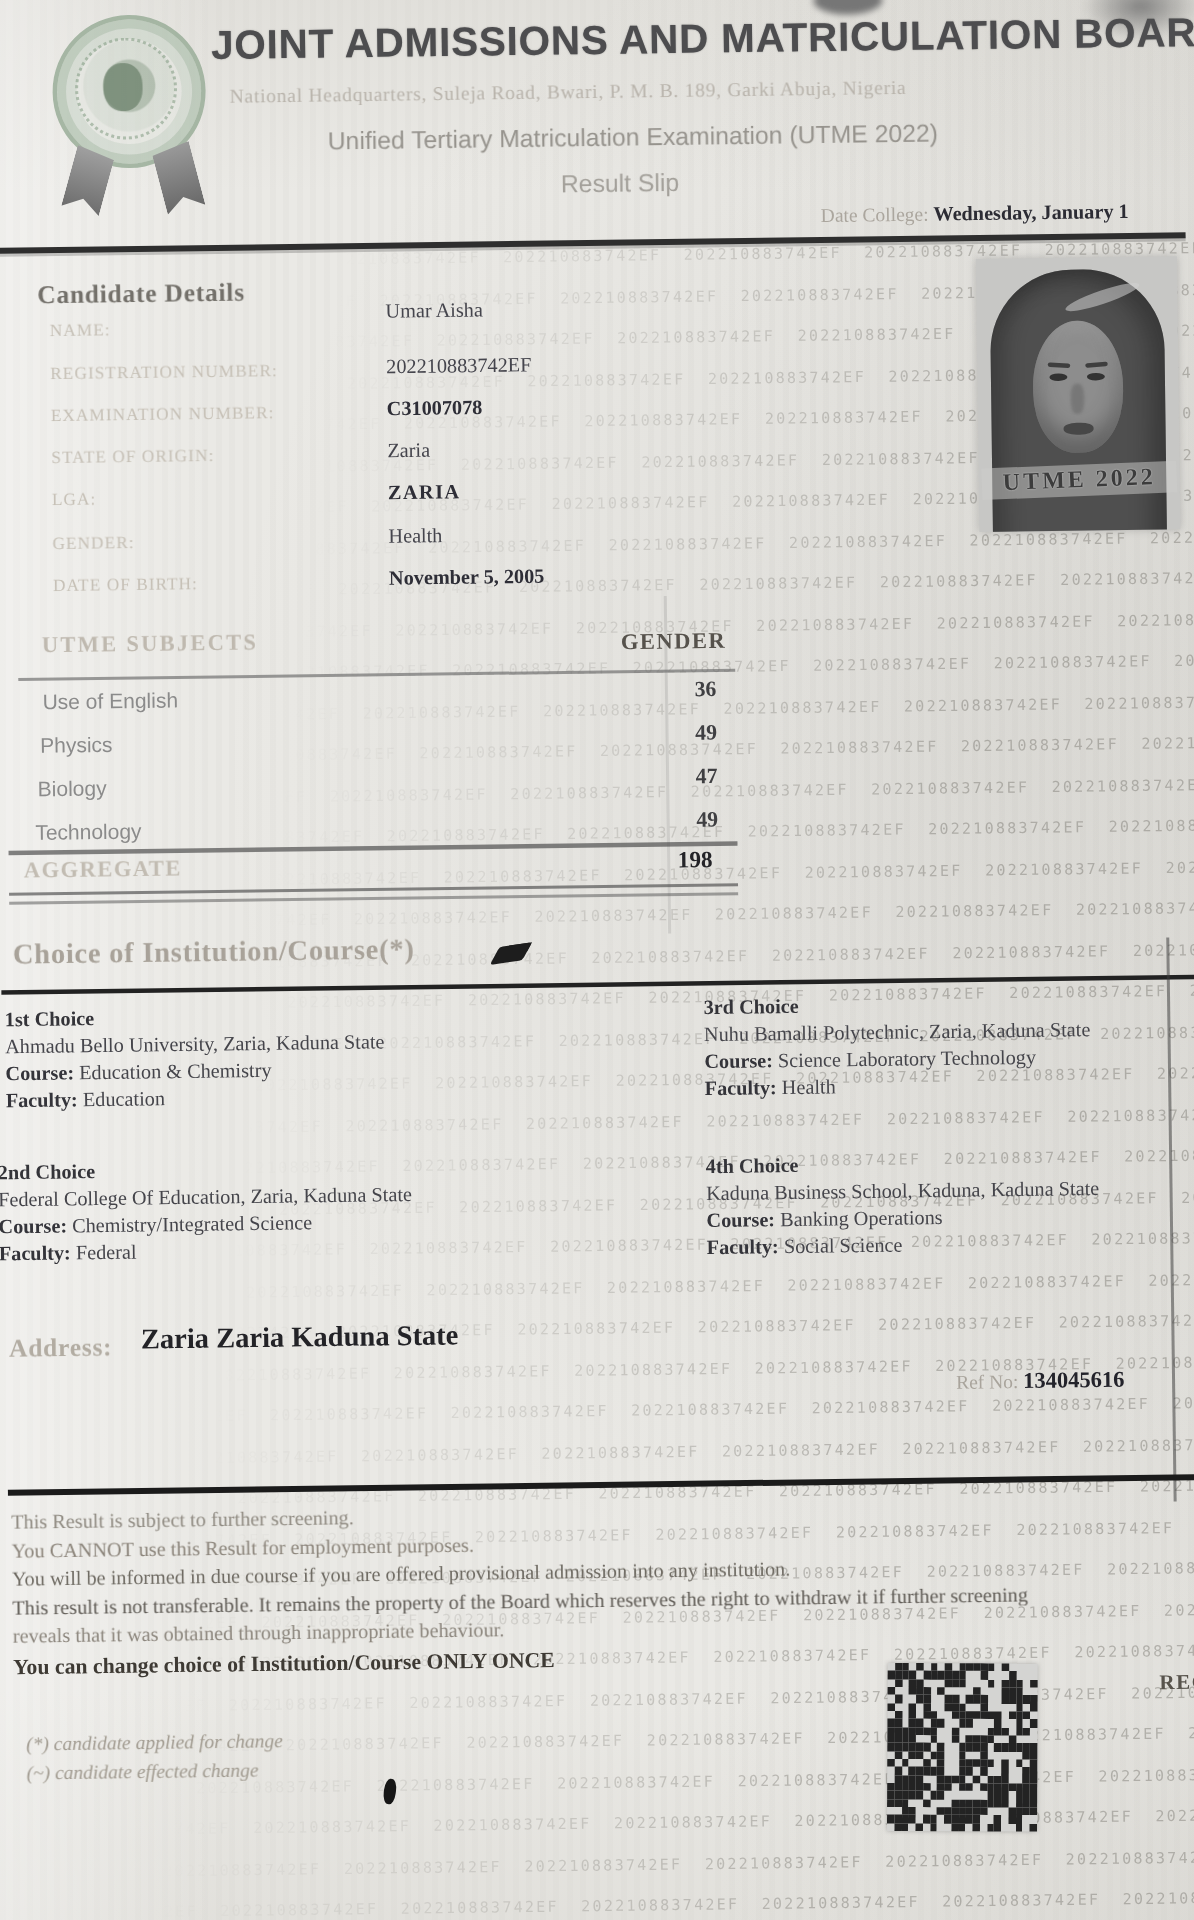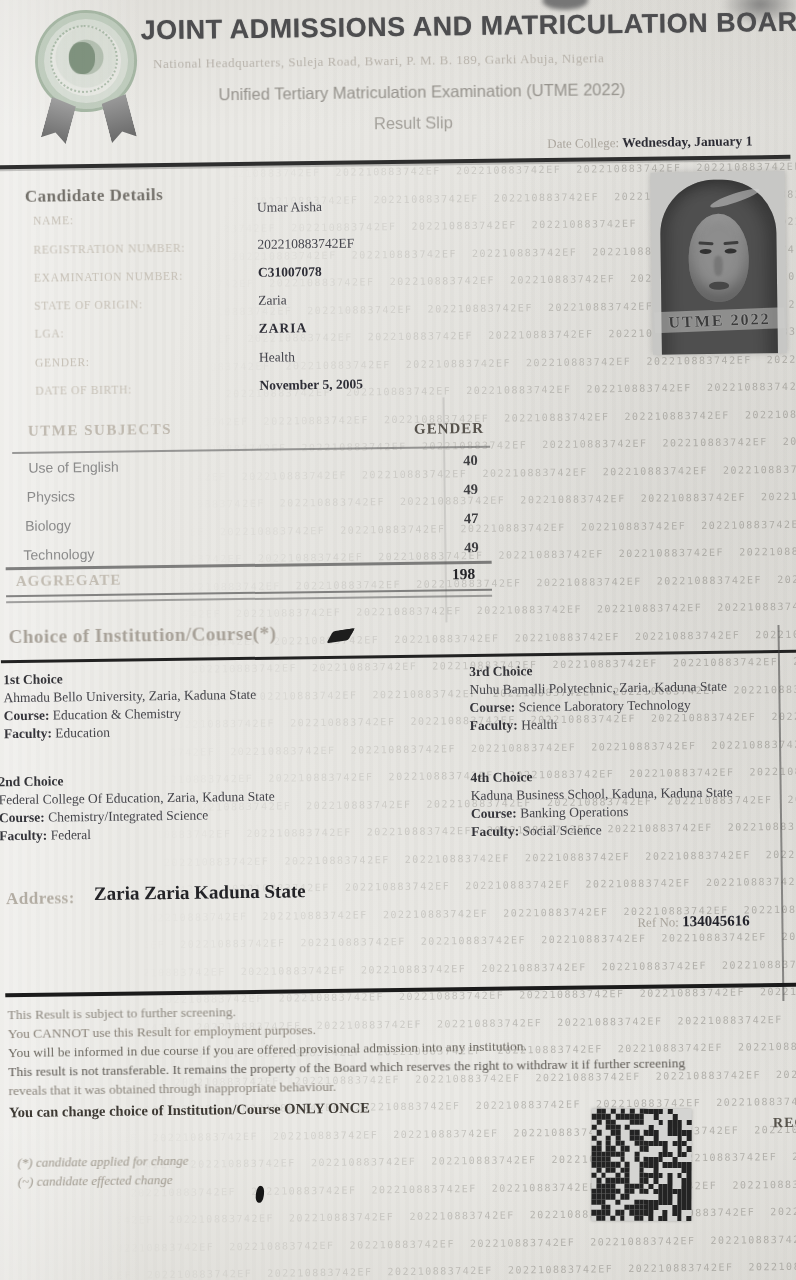--- a/index.html
+++ b/index.html
@@ -225,21 +225,21 @@
       <div class="mouth"></div>
       <div class="photo-band">UTME 2022</div>
     </div>
 
     <div class="abs sub-head">UTME SUBJECTS</div>
     <div class="abs score-head">GENDER</div>
     <div class="abs rule-subhead"></div>
     <div class="abs crease-v"></div>
 
     <div class="abs subject" style="left:30px; top:455px;">Use of English</div>
-    <div class="abs score" style="left:450px; top:453px;">40</div>
+    <div class="abs score" style="left:450px; top:453px;">36</div>
     <div class="abs subject" style="left:28px; top:484px;">Physics</div>
     <div class="abs score" style="left:450px; top:482px;">49</div>
     <div class="abs subject" style="left:26px; top:513px;">Biology</div>
     <div class="abs score" style="left:450px; top:511px;">47</div>
     <div class="abs subject" style="left:24px; top:542px;">Technology</div>
     <div class="abs score" style="left:450px; top:540px;">49</div>
 
     <div class="abs rule-agg-top"></div>
     <div class="abs agg-label">AGGREGATE</div>
     <div class="abs agg-value">198</div>

